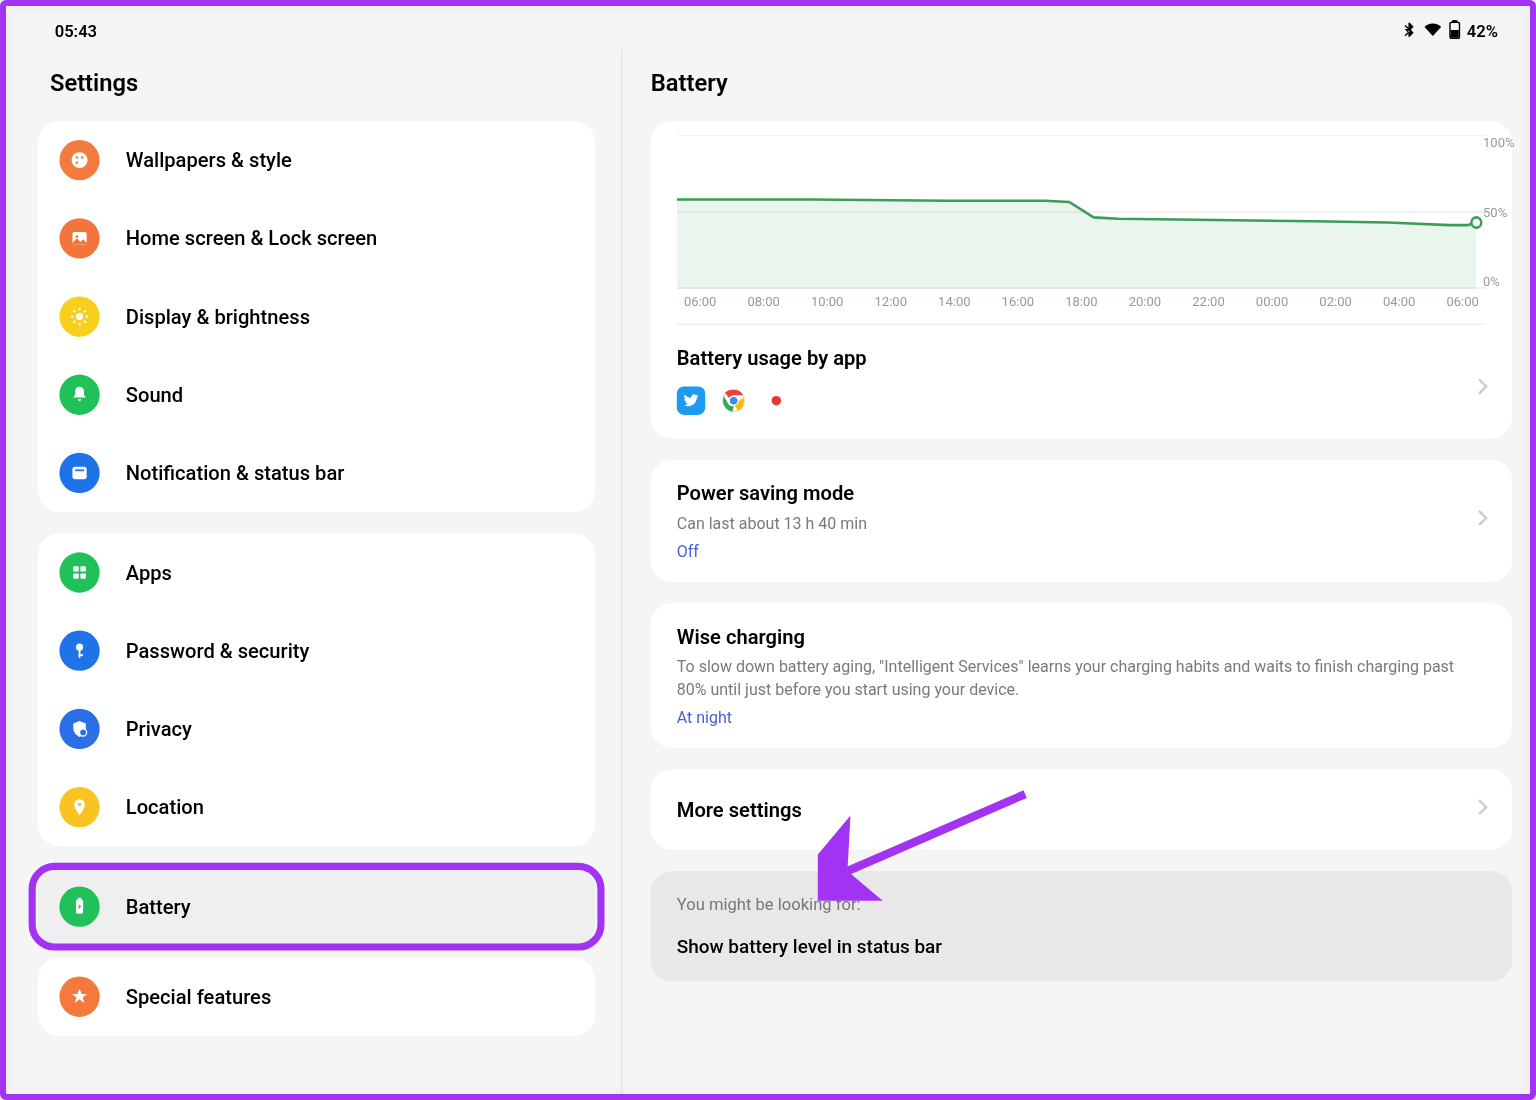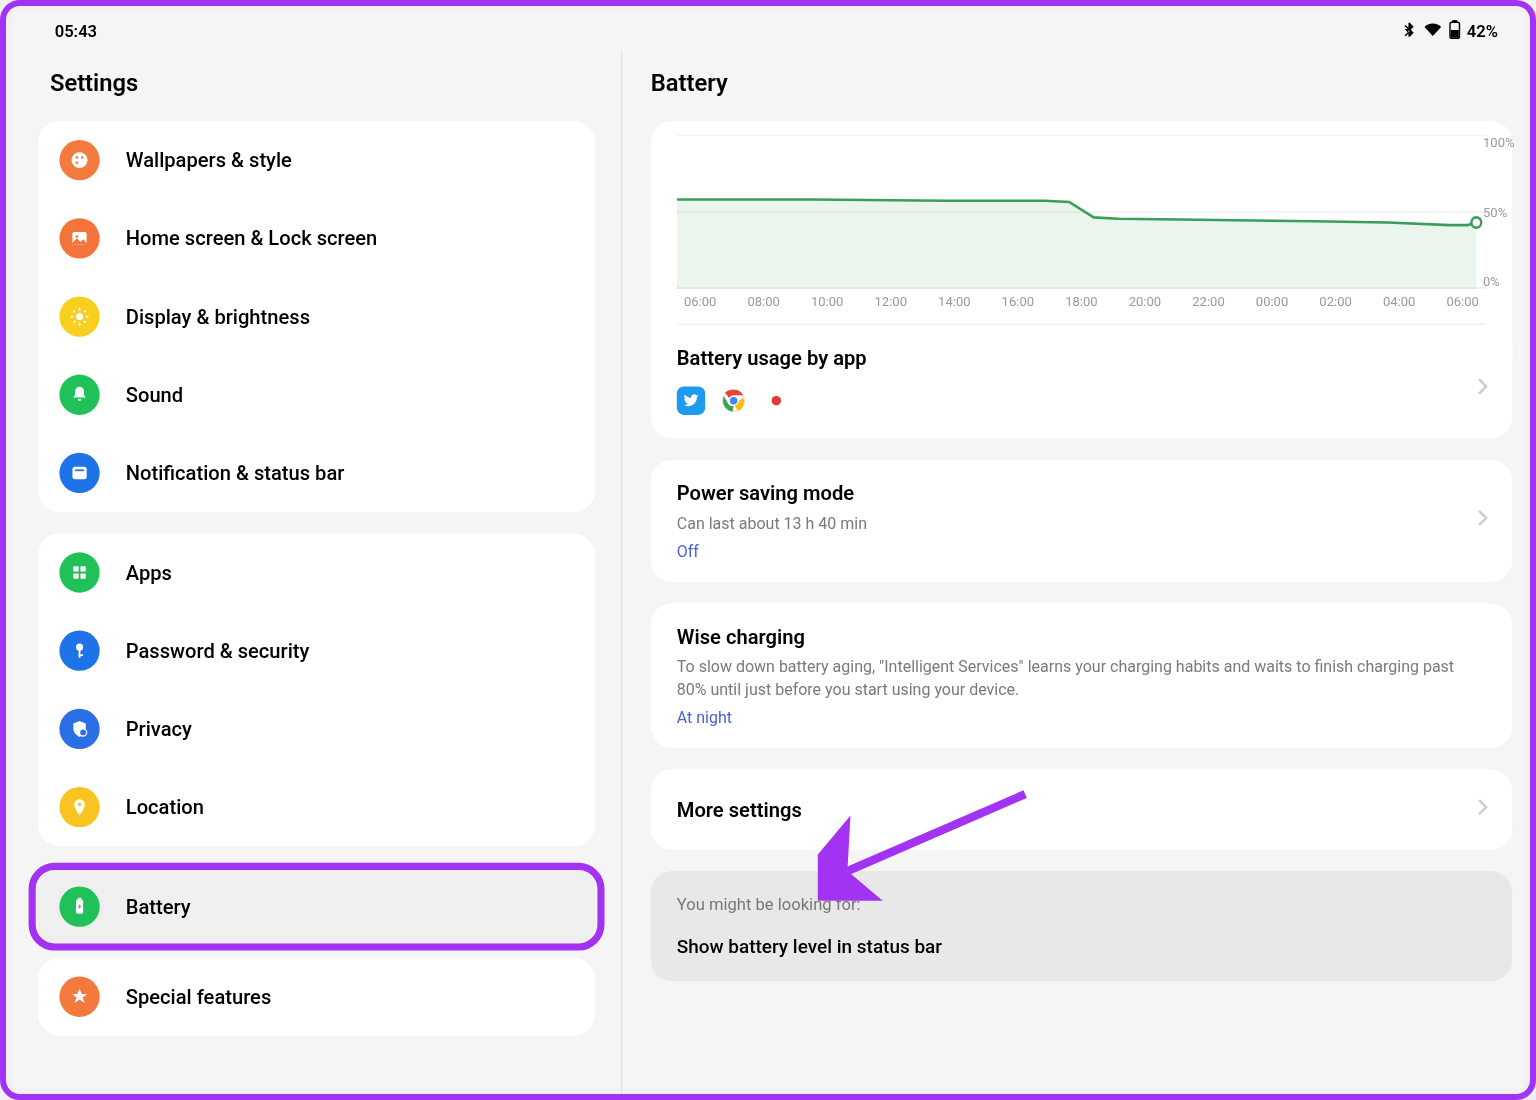--- a/index.html
+++ b/index.html
@@ -1,17 +1,17 @@
 <!DOCTYPE html>
 <html><head>
   <meta charset="utf-8">
   <style>
     * { margin: 0; padding: 0; box-sizing: border-box; font-family: -apple-system, BlinkMacSystemFont, "Segoe UI", Roboto, sans-serif; }
     body { background: #f1f1f1; width: 1536px; height: 1100px; position: relative; }
-    .frame { position: absolute; inset: 0; border: 6px solid #a233f2; border-radius: 20px; overflow: hidden; }
+    .frame { position: absolute; inset: 0; border: 6px solid #a233f2; border-radius: 6px; overflow: hidden; }
     .screen { position: absolute; inset: 6px; background: #f5f5f5; }
     .scale { transform: scale(1.185); transform-origin: top left; width: 1290px; height: 924px; }
     
     .statusbar { height: 32px; display: flex; justify-content: space-between; align-items: center; padding: 0 36px; font-size: 14px; font-weight: 600; }
     .statusbar-right { display: flex; align-items: center; gap: 5px; }
     
     .columns { display: flex; height: calc(100% - 32px); }
     .col-left { width: 515px; border-right: 1px solid #e0e0e0; display: flex; flex-direction: column; }
     .col-right { flex: 1; display: flex; flex-direction: column; }
     

